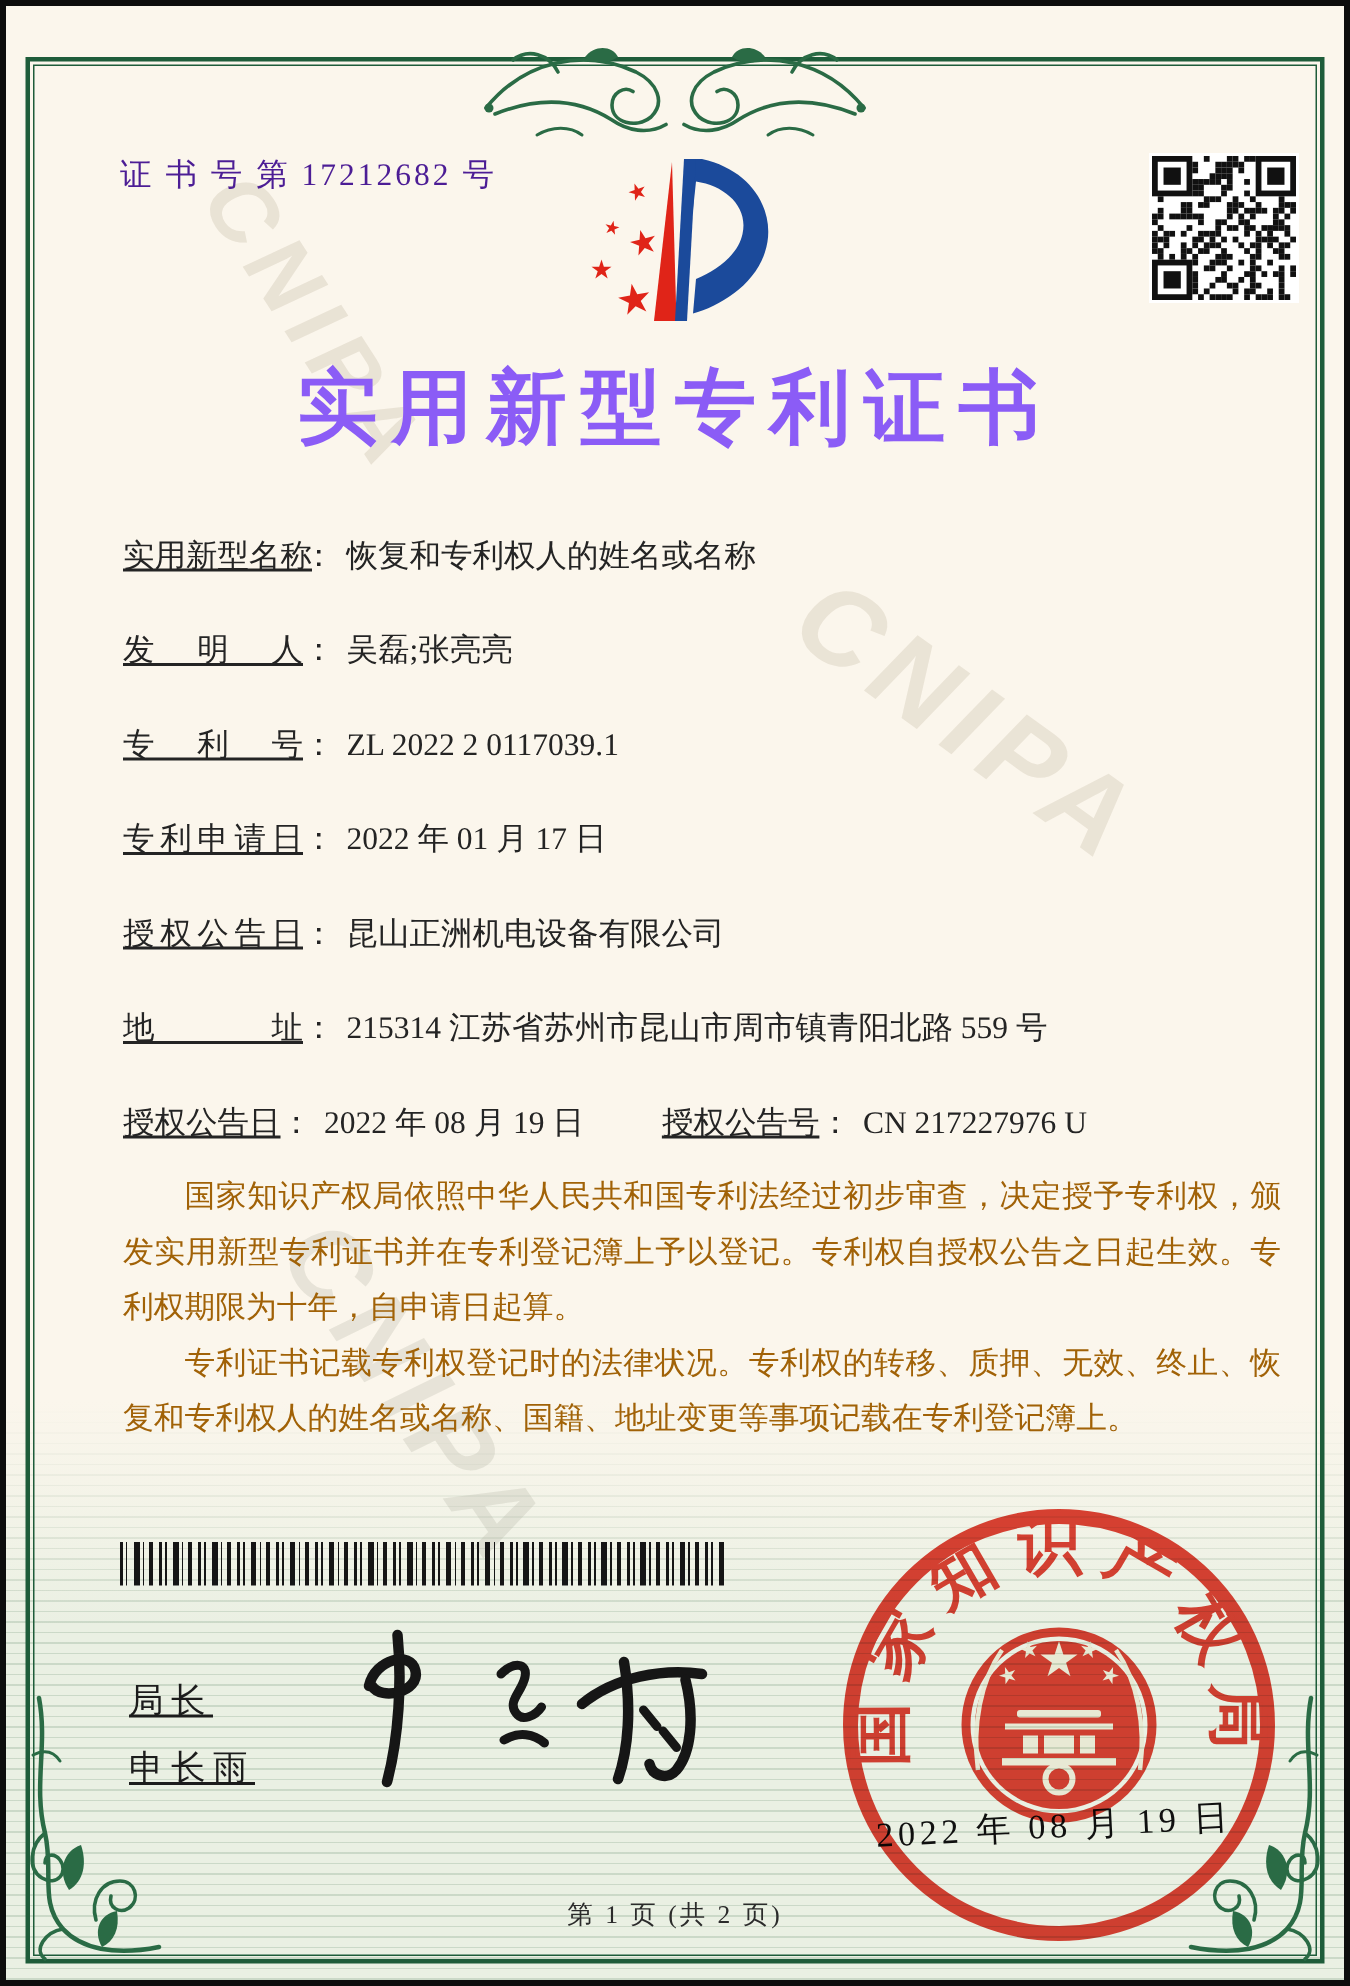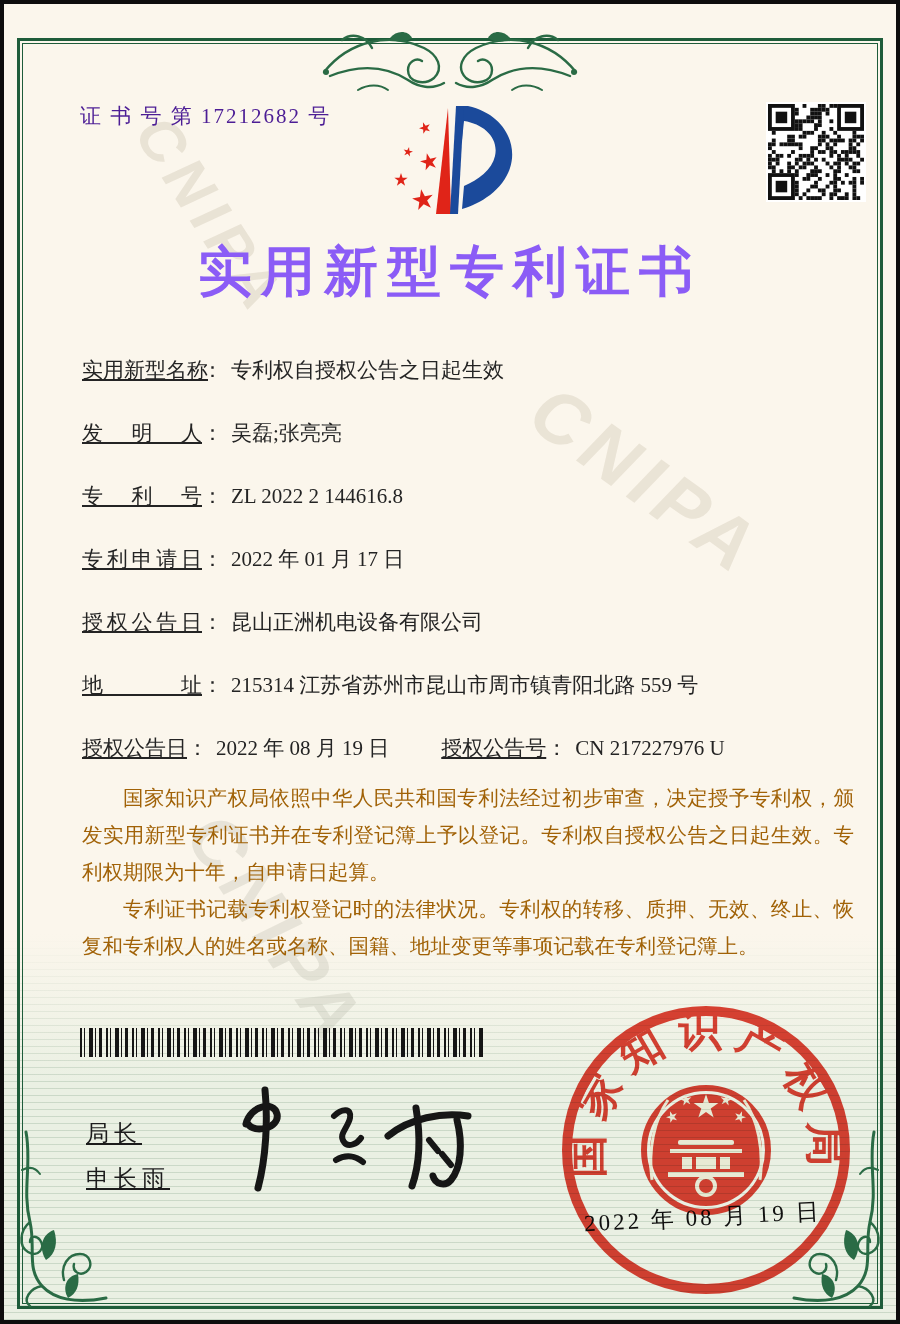--- a/index.html
+++ b/index.html
@@ -368,27 +368,27 @@
       <rect x="80" y="8" width="12" height="12" fill="#111"></rect>
       <rect x="0" y="72" width="28" height="28" fill="#111"></rect>
       <rect x="4" y="76" width="20" height="20" fill="#fff"></rect>
       <rect x="8" y="80" width="12" height="12" fill="#111"></rect>
     </svg>
 
   <h1 class="title">实用新型专利证书</h1>
 
   <div class="fields">
     <div class="row">
-      <span class="lab">实用新型名称</span><span>：</span><span class="val">专利权自授权公告之日起生效</span>
+      <span class="lab">实用新型名称</span><span>：</span><span class="val">恢复和专利权人的姓名或名称</span>
     </div>
     <div class="row">
       <span class="lab">发明人</span><span>：</span><span class="val">吴磊;张亮亮</span>
     </div>
     <div class="row">
-      <span class="lab">专利号</span><span>：</span><span class="val">ZL 2022 2 144616.8</span>
+      <span class="lab">专利号</span><span>：</span><span class="val">ZL 2022 2 0117039.1</span>
     </div>
     <div class="row">
       <span class="lab">专利申请日</span><span>：</span><span class="val">2022 年 01 月 17 日</span>
     </div>
     <div class="row">
       <span class="lab">授权公告日</span><span>：</span><span class="val">昆山正洲机电设备有限公司</span>
     </div>
     <div class="row">
       <span class="lab">地址</span><span>：</span><span class="val">215314 江苏省苏州市昆山市周市镇青阳北路 559 号</span>
     </div>
@@ -452,14 +452,15 @@
         <rect x="164" y="157" width="10" height="12"></rect>
         <rect x="112" y="172" width="76" height="5"></rect>
       </g>
       <circle cx="150" cy="186" r="9" fill="none" stroke="#fdf8ee" stroke-width="4"></circle>
       <path d="M96,180 C92,150 98,120 112,100" fill="none" stroke="#fdf8ee" stroke-width="3"></path>
       <path d="M204,180 C208,150 202,120 188,100" fill="none" stroke="#fdf8ee" stroke-width="3"></path>
     </g>
   </svg>
   <div class="seal-date">2022 年 08 月 19 日</div>
 
+  <div class="footer">第 1 页 (共 2 页)</div>
 
 </div>
 
 </body></html>

